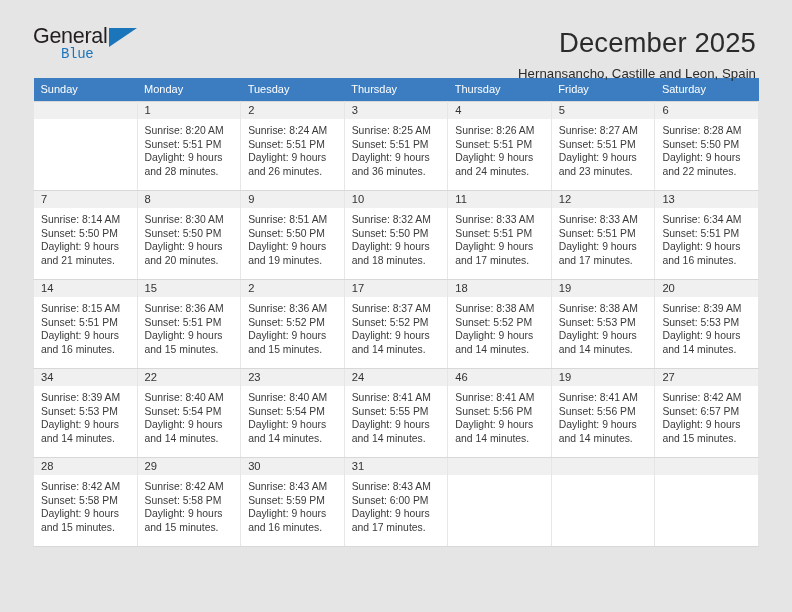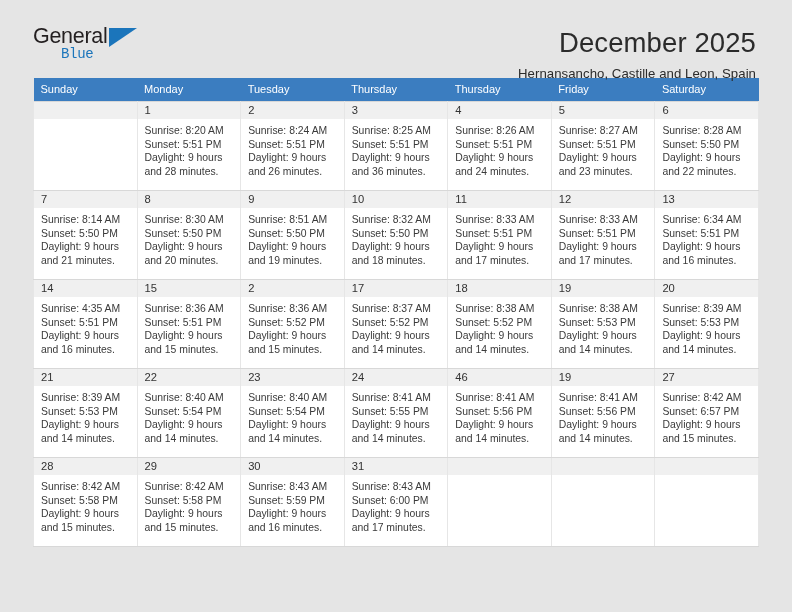--- a/index.html
+++ b/index.html
@@ -276,21 +276,21 @@
               <div>Sunset: 5:51 PM</div>
               <div>Daylight: 9 hours</div>
               <div>and 16 minutes.</div>
             </div>
           </td>
         </tr>
         <tr class="week-row">
           <td class="">
             <div class="daynum-bar">14</div>
             <div class="cell-body">
-              <div>Sunrise: 4:35 AM</div>
+              <div>Sunrise: 8:15 AM</div>
               <div>Sunset: 5:51 PM</div>
               <div>Daylight: 9 hours</div>
               <div>and 16 minutes.</div>
             </div>
           </td>
           <td class="">
             <div class="daynum-bar">15</div>
             <div class="cell-body">
               <div>Sunrise: 8:36 AM</div>
               <div>Sunset: 5:51 PM</div>
@@ -339,21 +339,21 @@
             <div class="cell-body">
               <div>Sunrise: 8:39 AM</div>
               <div>Sunset: 5:53 PM</div>
               <div>Daylight: 9 hours</div>
               <div>and 14 minutes.</div>
             </div>
           </td>
         </tr>
         <tr class="week-row">
           <td class="">
-            <div class="daynum-bar">21</div>
+            <div class="daynum-bar">34</div>
             <div class="cell-body">
               <div>Sunrise: 8:39 AM</div>
               <div>Sunset: 5:53 PM</div>
               <div>Daylight: 9 hours</div>
               <div>and 14 minutes.</div>
             </div>
           </td>
           <td class="">
             <div class="daynum-bar">22</div>
             <div class="cell-body">

